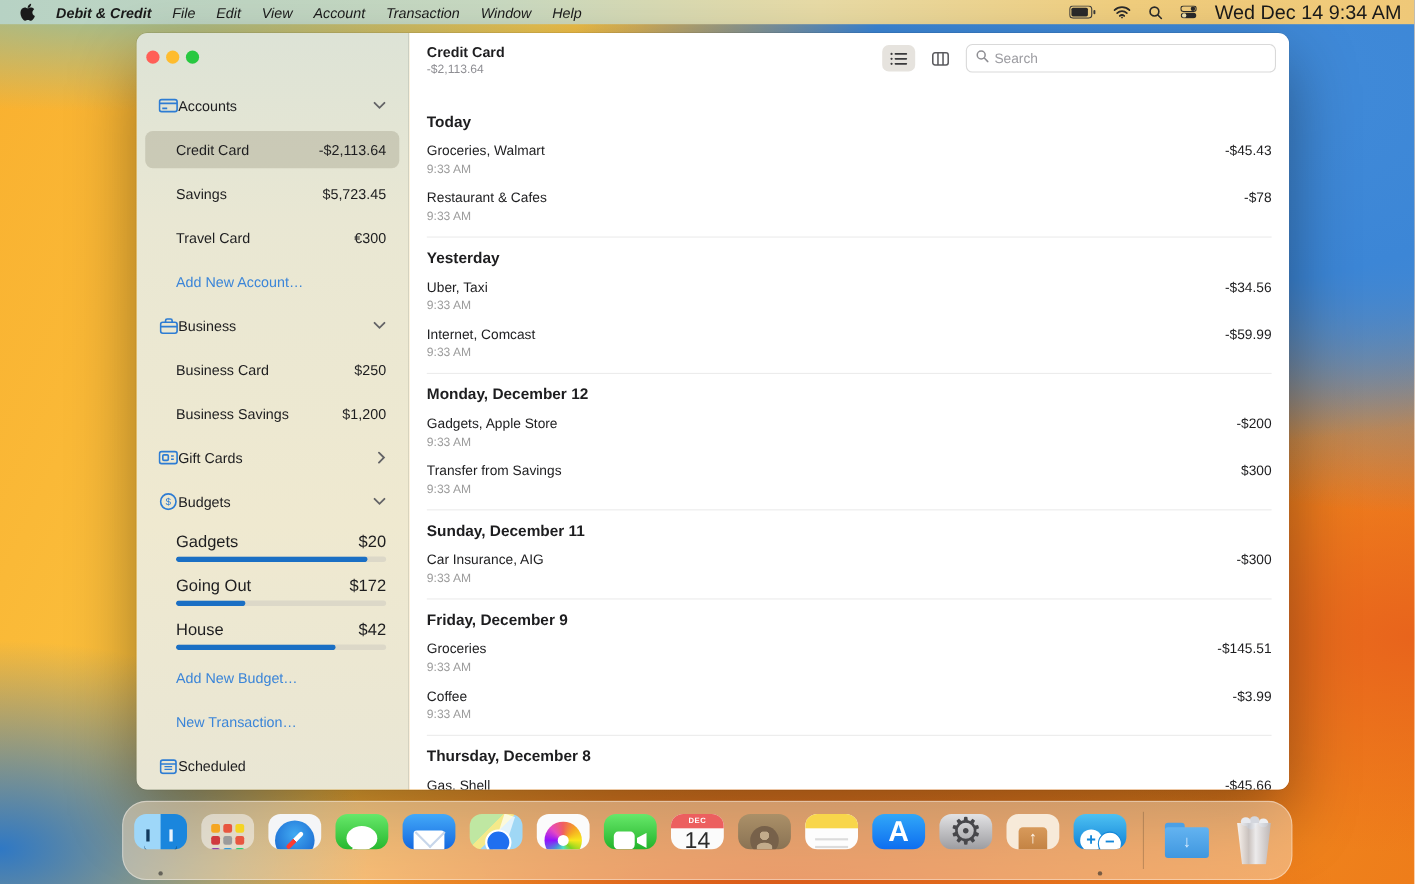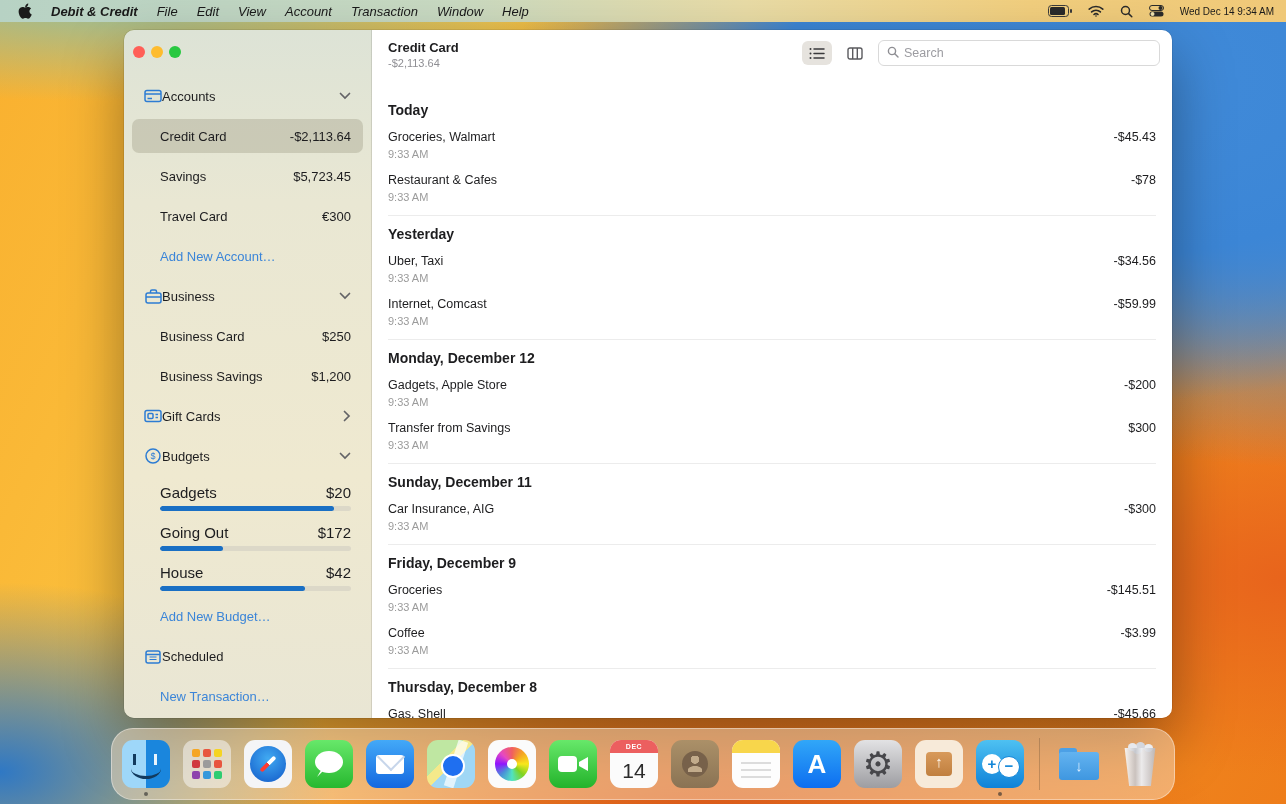--- a/index.html
+++ b/index.html
@@ -22,21 +22,21 @@
   
   .menubar {
     position:absolute; top:0; left:0; width:100%; height:22px;
     background:linear-gradient(90deg,#b7d2c4 0%,#c9dac2 35%,#e9dca6 58%,#f2cf7e 80%,#efc878 100%);
     display:flex; align-items:center; font-size:13px; color:#1a1a1a;
   }
   .mb-left { display:flex; align-items:center; gap:19px; padding-left:18px;font-style:italic; }
   .mb-app { font-weight:bold; }
   .mb-item { white-space:nowrap; }
   .mb-right { margin-left:auto; display:flex; align-items:center; gap:16px; padding-right:12px; }
-  .mb-clock { font-size:10px; }
+  .mb-clock { font-size:18px; }
   .apple-icon svg, .mb-right svg { display:block; }
 
   
   .window {
     position:absolute; top:30px; left:124px; width:1048px; height:688px;
     border-radius:10px; overflow:hidden; display:flex;
     box-shadow:0 25px 60px rgba(0,0,0,0.38), 0 0 0 0.5px rgba(0,0,0,0.15);
   }
 
   
@@ -93,21 +93,21 @@
 
   
   .dock {
     position:absolute; left:50%; transform:translateX(-50%); bottom:4px; height:72px;
     background:rgba(250,226,196,0.48); border:0.5px solid rgba(255,255,255,0.4);
     border-radius:22px; display:flex; align-items:center; padding:0 10px; gap:13px;
   }
   .dock-item { position:relative; width:48px; height:48px; flex:none; }
   .run-dot { position:absolute; left:50%; bottom:-8px; transform:translateX(-50%);
     width:4px; height:4px; border-radius:50%; background:rgba(40,40,40,0.6); }
-  .di { width:48px; height:48px; border-radius:11px; position:relative; overflow:hidden; }
+  .di { width:48px; height:32px; border-radius:11px; position:relative; overflow:hidden; }
   .dock-divider { width:1px; height:52px; background:rgba(90,70,45,0.30); margin:0 2px; flex:none; }
 
   .di-finder { background:linear-gradient(90deg,#9ed7f9 0 49%,#1a86dd 51% 100%); }
   .di-finder::before { content:""; position:absolute; left:11px; top:14px; width:2.5px; height:11px; background:#123a5e; box-shadow:21px 0 0 #e8f4fd; }
   .di-finder::after { content:""; position:absolute; left:9px; top:18px; width:30px; height:18px; border-bottom:3px solid #123a5e; border-radius:50%; }
 
   .di-launchpad { background:rgba(245,245,245,0.55); }
   .di-launchpad::before { content:""; position:absolute; left:9px; top:9px; width:8px; height:8px; border-radius:2px; background:#f5a623;
     box-shadow:11px 0 0 #e8563f, 22px 0 0 #f5d423, 0 11px 0 #d0393f, 11px 11px 0 #9b9b9b, 22px 11px 0 #e8563f, 0 22px 0 #8e44ad, 11px 22px 0 #3498db, 22px 22px 0 #2ecc71; }
 
@@ -363,33 +363,33 @@
           <div class="budget-top">
             <span>House</span>
             <span class="val">$42</span>
           </div>
           <div class="bar">
               <div class="fill" style="width: 76%;"></div>
             </div>
         </div>
         <div class="side-row side-link">Add New Budget…</div>
 
+        <div class="side-row side-link">New Transaction…</div>
+
         <div class="side-row">
           <span class="sicon">
             <svg width="16" height="15" viewBox="0 0 16 15" fill="none" stroke="#2d7cd3" stroke-width="1.5">
                 <rect x="1" y="2" width="14" height="12" rx="2"></rect>
                 <line x1="1" y1="5.5" x2="15" y2="5.5"></line>
                 <line x1="4.5" y1="8" x2="11.5" y2="8" stroke-width="1.2"></line>
                 <line x1="4.5" y1="10.5" x2="11.5" y2="10.5" stroke-width="1.2"></line>
               </svg>
           </span>
           <span class="lbl">Scheduled</span>
         </div>
-
-        <div class="side-row side-link">New Transaction…</div>
       </div>
     </div>
 
     <div class="content">
       <div class="c-header">
         <div class="c-title">Credit Card</div>
         <div class="c-subtitle">-$2,113.64</div>
         <div class="toolbar">
           <span class="tb-btn active">
             <svg width="16" height="13" viewBox="0 0 16 13" stroke="#3a3a3c" stroke-width="1.5" stroke-linecap="round">

